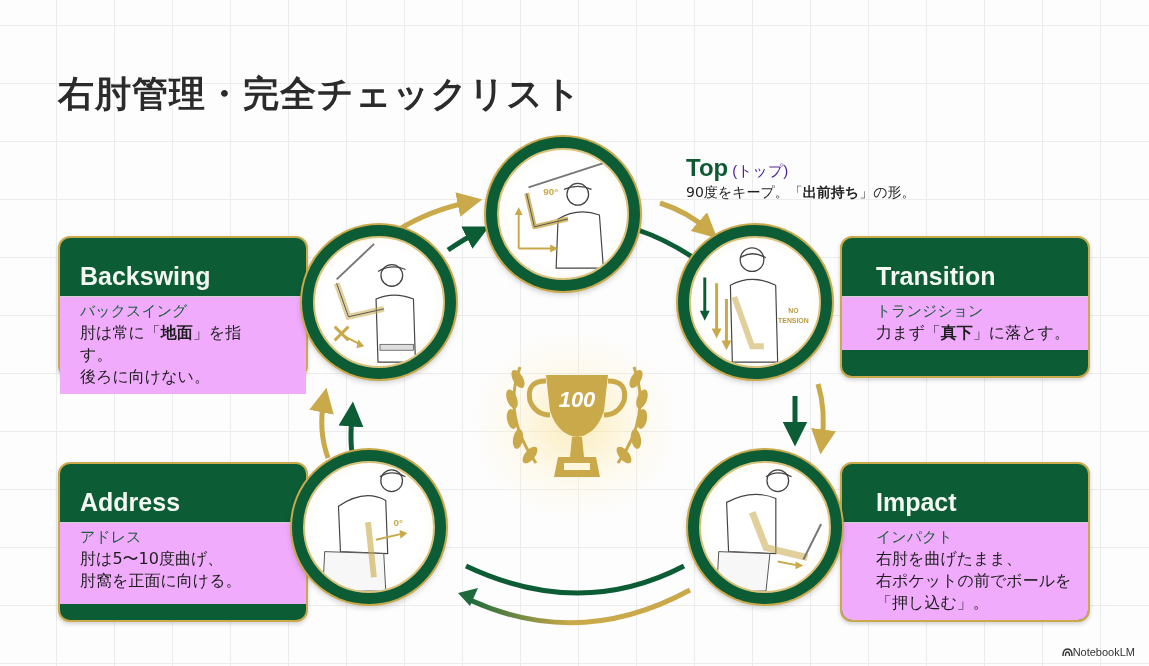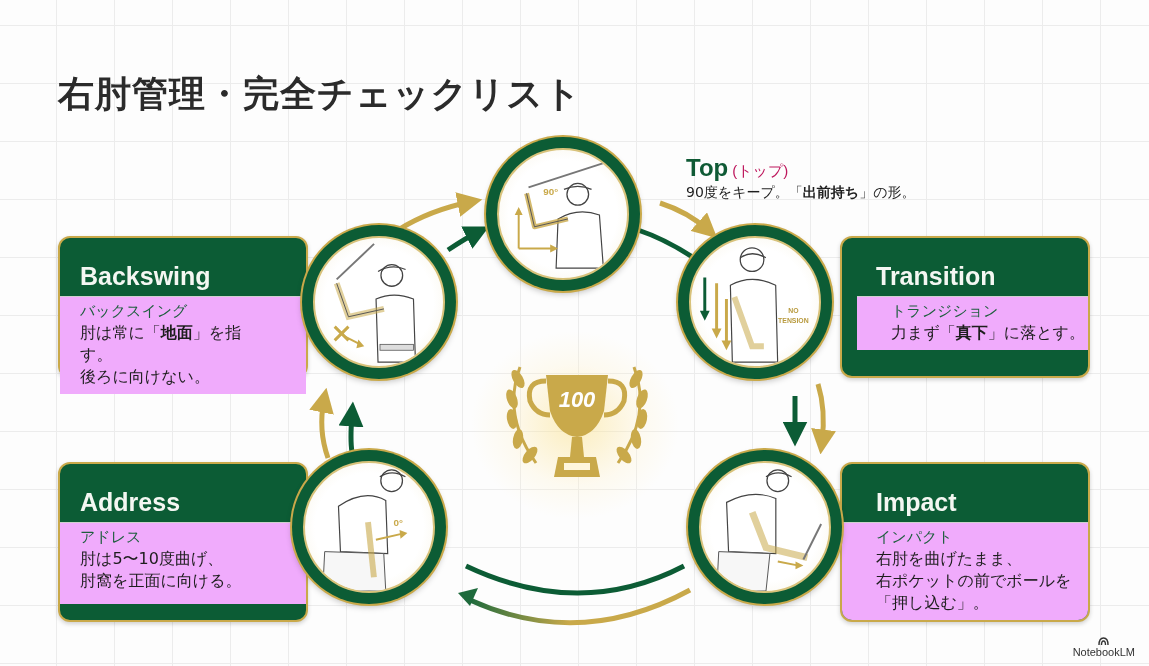--- a/index.html
+++ b/index.html
@@ -79,35 +79,35 @@
   #medal-top { left: 486px; top: 137px; text-align: right; }
   #medal-backswing { left: 302px; top: 225px; }
   #medal-transition { left: 678px; top: 225px; }
   #medal-address { left: 292px; top: 450px; }
   #medal-impact { left: 688px; top: 450px; }
 
   .top-label {
     position: absolute; left: 686px; top: 154px;
   }
   .top-label .t1 { font-family: "Liberation Sans", sans-serif; font-weight: bold; font-size: 24px; color: #0f5a35; }
-  .top-label .t1 small { font-size: 15px; font-weight: normal; color: #be185d; margin-left: 4px; }
+  .top-label .t1 small { font-size: 15px; font-weight: normal; color: #4c1d95; margin-left: 4px; }
   .top-label .t2 { font-size: 14px; color: #1e1e1e; margin-top: 2px; }
   .top-label .t2 b { font-weight: bold; }
 
   .trophy { position: absolute; left: 492px; top: 345px; width: 170px; height: 160px; }
   .trophy-glow {
     position: absolute; left: 470px; top: 330px; width: 210px; height: 190px;
     border-radius: 50%;
     background: radial-gradient(ellipse at center, rgba(250,225,140,0.55) 0%, rgba(255,240,200,0.25) 45%, rgba(255,255,255,0) 70%);
   }
 
   .brand {
     position: absolute; right: 14px; bottom: 8px;
     font-family: "Liberation Sans", sans-serif; font-size: 11px; color: #333;
-    display: flex; align-items: center;  flex-direction: column;
+    display: flex; align-items: center; 
   }
 </style>
 </head>
 <body>
 
 <div class="title">右肘管理・完全チェックリスト</div>
 
 <svg class="flow" viewBox="0 0 1149 666">
   <defs>
     <marker id="ag" markerWidth="5" markerHeight="5" refX="2.5" refY="2.5" orient="auto" markerUnits="strokeWidth">
@@ -153,21 +153,21 @@
   <div class="head">Address</div>
   <div class="body" style="padding-bottom:12px;">
     <div class="sub">アドレス</div>
     <div class="desc">肘は5〜10度曲げ、
 肘窩を正面に向ける。</div>
   </div>
 </div>
 
 <div class="card right" id="card-transition">
   <div class="head">Transition</div>
-  <div class="body" style="margin-left:15px;">
+  <div class="body" style="">
     <div class="sub">トランジション</div>
     <div class="desc"><span>力まず「</span><b>真下</b><span>」に落とす。</span></div>
   </div>
 </div>
 
 <div class="card right" id="card-impact">
   <div class="head">Impact</div>
   <div class="body" style="border-radius:0 0 10px 10px;">
     <div class="sub">インパクト</div>
     <div class="desc">右肘を曲げたまま、

